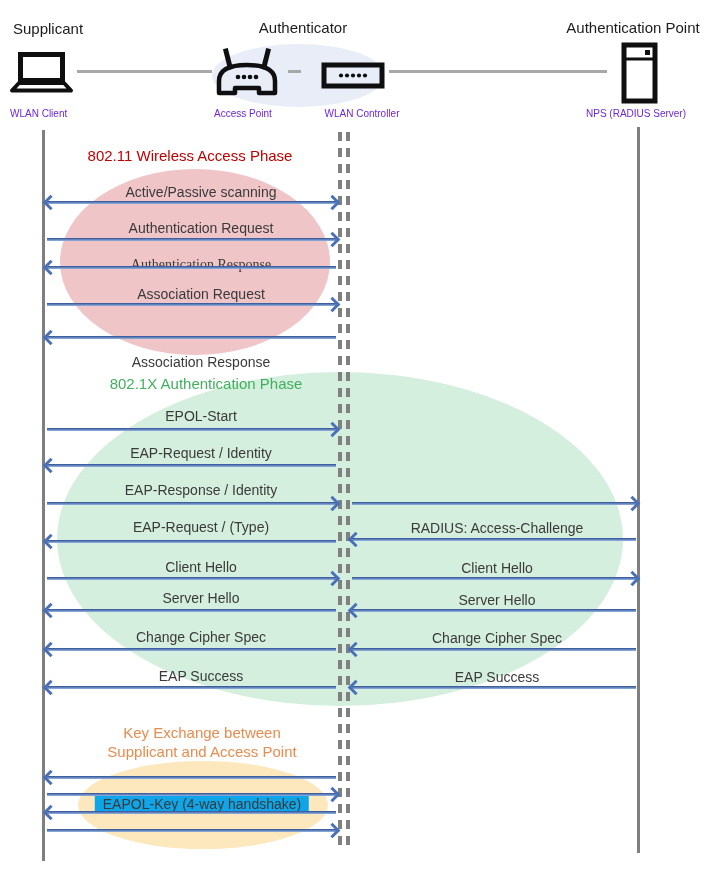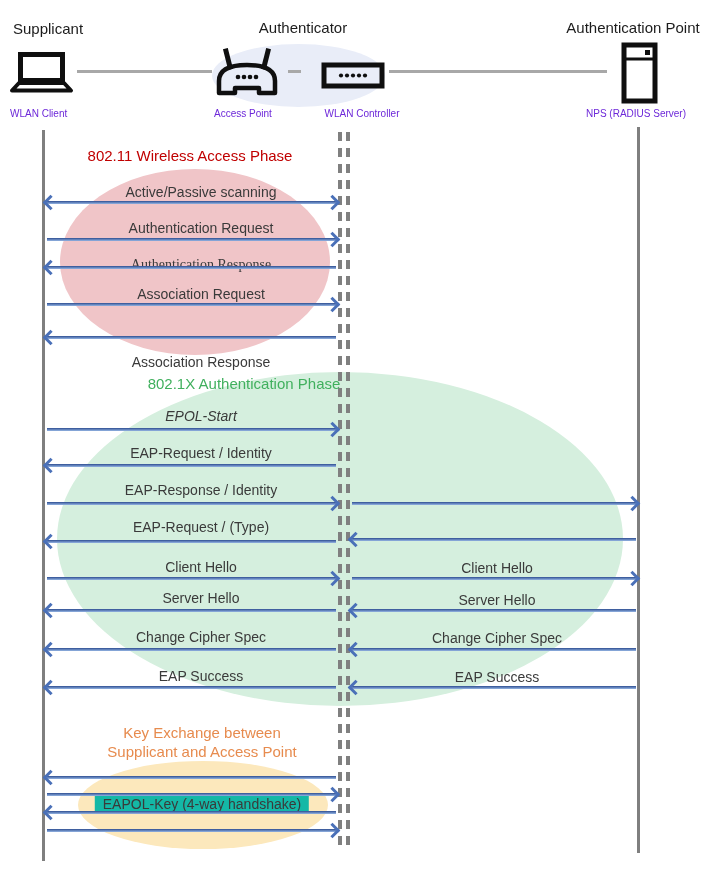--- a/index.html
+++ b/index.html
@@ -10,21 +10,21 @@
   .dev-label{position:absolute;font-size:10px;color:#6d28d9;white-space:nowrap;z-index:2;}
   .centered{transform:translateX(-50%);}
   .icon{position:absolute;z-index:2;line-height:0;}
   .connector{position:absolute;top:70px;height:3px;background:#a8a8a8;z-index:1;}
   .lifeline{position:absolute;width:3px;background:#7f7f7f;z-index:1;}
   .lifeline-dashed{position:absolute;width:4px;z-index:1;
       background:repeating-linear-gradient(to bottom,#808080 0 9px,transparent 9px 16px);}
   .ptitle{position:absolute;font-size:15px;white-space:nowrap;transform:translateX(-50%);z-index:2;}
   .mlabel{position:absolute;font-size:14px;color:#3a3a3a;white-space:nowrap;
           transform:translateX(-50%);z-index:4;}
-  .mlabel.boxed{background:#14b8a6;padding:1px 8px;z-index:4;}
+  .mlabel.boxed{background:#0ea5e9;padding:1px 8px;z-index:4;}
   .arrow{position:absolute;height:13px;z-index:5;}
   .arrow .shaft{position:absolute;left:2px;right:2px;top:5px;height:3px;display:block;
       background:linear-gradient(to bottom,#3f5f9f 0%,#3f5f9f 45%,#84a4d6 55%,#84a4d6 100%);}
   .arrow .head{position:absolute;top:0.5px;width:8px;height:8px;display:block;
       border:solid #4a70b8;border-width:3px 3px 0 0;}
   .arrow .hr{right:0;transform:rotate(45deg);}
   .arrow .hl{left:0;transform:rotate(-135deg);}
 </style>
 </head>
 <body>
@@ -83,21 +83,21 @@
   <div class="dev-label centered" style="left:243px;top:108px;">Access Point</div>
   <div class="dev-label centered" style="left:362px;top:108px;">WLAN Controller</div>
   <div class="dev-label centered" style="left:636px;top:108px;">NPS (RADIUS Server)</div>
 
   <div class="lifeline" style="left:42px;top:130px;height:731px;"></div>
   <div class="lifeline-dashed" style="left:338px;top:132px;height:718px;"></div>
   <div class="lifeline-dashed" style="left:346px;top:132px;height:718px;"></div>
   <div class="lifeline" style="left:637px;top:127px;height:726px;"></div>
 
   <div class="ptitle" style="left:190px;top:147px;color:#c00000;">802.11 Wireless Access Phase</div>
-  <div class="ptitle" style="left:206px;top:375px;color:#41b05e;margin-left:38px;">802.1X Authentication Phase</div>
+  <div class="ptitle" style="left:206px;top:375px;color:#41b05e;">802.1X Authentication Phase</div>
   <div class="ptitle" style="left:202px;top:743px;color:#e78b4e;">Supplicant and Access Point</div>
   <div class="ptitle" style="left:202px;top:724px;color:#e78b4e;">Key Exchange between</div>
 
   <div class="mlabel" style="left:201px;top:184px;">Active/Passive scanning</div>
   <div class="arrow" style="left:45px;top:196px;width:293px;">
       <i class="shaft"></i>
       <i class="head hl"></i>
       <i class="head hr"></i>
     </div>
 
@@ -118,21 +118,21 @@
       <i class="shaft"></i>
       <i class="head hr"></i>
     </div>
 
   <div class="mlabel" style="left:201px;top:318px;margin-top:36px;">Association Response</div>
   <div class="arrow" style="left:45px;top:331px;width:293px;">
       <i class="shaft"></i>
       <i class="head hl"></i>
     </div>
 
-  <div class="mlabel" style="left:201px;top:408px;font-style:italic;">EPOL-Start</div>
+  <div class="mlabel" style="left:201px;top:408px;">EPOL-Start</div>
   <div class="arrow" style="left:45px;top:423px;width:293px;">
       <i class="shaft"></i>
       <i class="head hr"></i>
     </div>
 
   <div class="mlabel" style="left:201px;top:445px;">EAP-Request / Identity</div>
   <div class="arrow" style="left:45px;top:459px;width:293px;">
       <i class="shaft"></i>
       <i class="head hl"></i>
     </div>
@@ -171,20 +171,21 @@
   <div class="arrow" style="left:45px;top:681px;width:293px;">
       <i class="shaft"></i>
       <i class="head hl"></i>
     </div>
 
   <div class="arrow" style="left:350px;top:497px;width:288px;">
       <i class="shaft"></i>
       <i class="head hr"></i>
     </div>
 
+  <div class="mlabel" style="left:497px;top:520px;">RADIUS: Access-Challenge</div>
   <div class="arrow" style="left:350px;top:533px;width:288px;">
       <i class="shaft"></i>
       <i class="head hl"></i>
     </div>
 
   <div class="mlabel" style="left:497px;top:560px;">Client Hello</div>
   <div class="arrow" style="left:350px;top:572px;width:288px;">
       <i class="shaft"></i>
       <i class="head hr"></i>
     </div>

